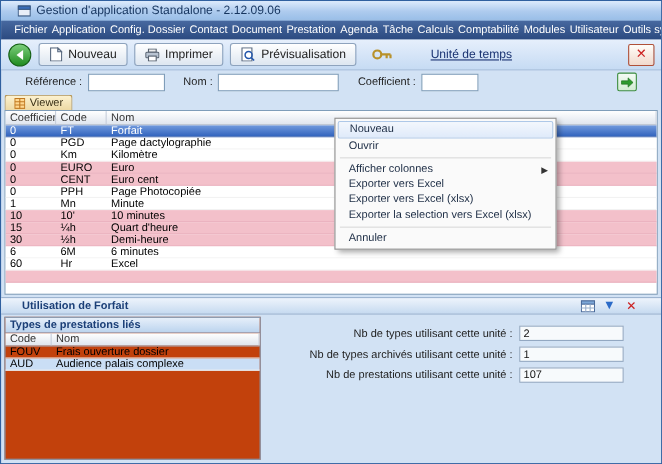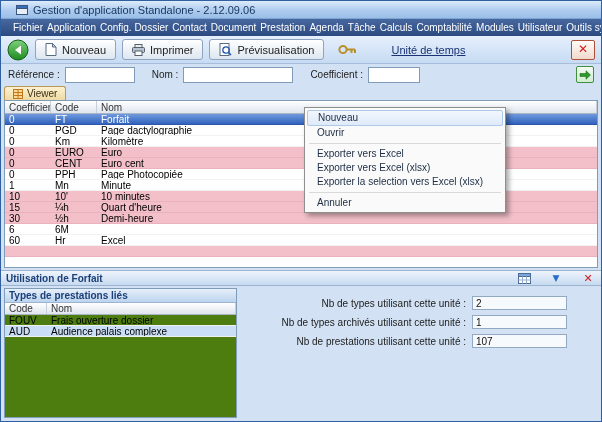--- a/index.html
+++ b/index.html
@@ -26,21 +26,21 @@
   .tb-btn { height:21px; display:inline-flex; align-items:center; gap:5px; padding:0 9px;
     background:linear-gradient(#ffffff,#dde6f0); border:1px solid #8ea3bd; border-radius:3px;
     font-family:inherit; font-size:11px; color:#222; cursor:pointer; }
   .key-wrap { margin-left:8px; display:inline-flex; align-items:center; cursor:pointer; }
   .unite-link { font-size:11px; color:#1a3372; text-decoration:underline; cursor:pointer;padding-left:28px; }
   .tb-spacer { flex:1; }
   .close-btn { width:24px; height:20px; background:linear-gradient(#fffdf8,#f1d9cd);
     border:1px solid #b05038; border-radius:2px; color:#cc2222; font-weight:bold; font-size:12px;
     line-height:17px; text-align:center; cursor:pointer; font-family:"DejaVu Sans",sans-serif; }
   
-  .filter-row { height:21px; display:flex; align-items:center; padding:0 7px; gap:5px; }
+  .filter-row { height:21px; display:flex; align-items:center; padding:0 22px; gap:5px; }
   .flabel { font-size:10px; color:#222; white-space:nowrap; }
   .finput { height:16px; border:1px solid #7f9db9; background:#fff; font-size:10px;
     padding:0 3px; font-family:inherit; }
   .fi-ref { width:70px; margin-right:12px; }
   .fi-nom { width:110px; margin-right:12px; }
   .fi-coef { width:52px; }
   .go-btn { margin-left:auto; width:18px; height:17px; border:1px solid #3f8f3f; border-radius:2px;
     background:linear-gradient(#f4fbf4,#d2ecd2); display:flex; align-items:center; justify-content:center;
     cursor:pointer; padding:0; }
   
@@ -66,31 +66,31 @@
     background:#fafafa; border:1px solid #8e8e8e; box-shadow:3px 3px 5px rgba(0,0,0,0.35);
     padding:2px; z-index:20; font-size:10px; color:#1c2c44; }
   .cm-item { position:relative; height:14px; line-height:14px; padding:0 20px 0 10px;
     white-space:nowrap; cursor:default; }
   .cm-item.hl { background:linear-gradient(#f3f7fd,#dfeafa); border:1px solid #aec8e8;
     border-radius:2px; height:16px; line-height:14px; }
   .cm-arrow { position:absolute; right:5px; top:1px; font-size:8px; color:#333;
     font-family:"DejaVu Sans",sans-serif; }
   .cm-sep { height:1px; background:#d9d9d9; margin:3px 2px; }
   
-  .usage-bar { height:16px; display:flex; align-items:center; gap:16px; padding:0 5px; margin-top:2px;
+  .usage-bar { height:16px; display:flex; align-items:center; gap:4px; padding:0 19px; margin-top:2px;
     background:linear-gradient(#eef4fc,#c6daf0); border-top:1px solid #9db4d0; border-bottom:1px solid #9db4d0; }
   .usage-title { font-size:10px; font-weight:bold; color:#1b3f77; white-space:nowrap; }
   .usage-spacer { flex:1; }
   .ub-icon { display:inline-flex; align-items:center; justify-content:center; cursor:pointer;
     width:16px; height:14px; background:transparent; border:none; padding:0; }
   .arrow-glyph { color:#2b6bc8; font-size:9px; font-family:"DejaVu Sans",sans-serif; }
   .x-glyph { color:#cc2222; font-weight:bold; font-size:11px; font-family:"DejaVu Sans",sans-serif; }
   
   .bottom { display:flex; align-items:flex-start; }
-  .left-panel { width:233px; height:130px; margin:2px 0 0 3px; background:#4d7c0f;
+  .left-panel { width:233px; height:130px; margin:2px 0 0 3px; background:#c2410c;
     border:1px solid #7f9db9; display:flex; flex-direction:column; }
   .panel-header { height:14px; line-height:13px; background:linear-gradient(#e6effa,#bcd4ee);
     font-size:10px; font-weight:bold; color:#1b3f77; padding:0 4px;
     border-bottom:1px solid #9db4d0; white-space:nowrap; overflow:hidden; }
   .panel-grid-header { display:flex; height:12px; background:linear-gradient(#ffffff,#dfe5ee);
     border-bottom:1px solid #aab4c4; }
   .phcell { font-size:10px; color:#333; padding:0 4px; border-right:1px solid #c6cedb;
     line-height:12px; cursor:pointer; }
   .pc0 { width:42px; } .pc1 { flex:1; }
   .p-row { display:flex; height:11px; line-height:11px; border-bottom:1px solid #f0f0f0; cursor:default; }
@@ -270,34 +270,36 @@
           <div class="cell c2">Quart d'heure</div>
         </div>
         <div class="grid-row pink">
           <div class="cell c0">30</div>
           <div class="cell c1">½h</div>
           <div class="cell c2">Demi-heure</div>
         </div>
         <div class="grid-row ">
           <div class="cell c0">6</div>
           <div class="cell c1">6M</div>
+          <div class="cell c2">6 minutes</div>
         </div>
         <div class="grid-row ">
           <div class="cell c0">60</div>
           <div class="cell c1">Hr</div>
           <div class="cell c2">Excel</div>
         </div>
         <div class="grid-row pink"></div>
       </div>
   </div>
 
   <div class="context-menu" id="context-menu">
       <div class="cm-item hl">Nouveau</div>
       <div class="cm-item">Ouvrir</div>
       <div class="cm-sep"></div>
+      <div class="cm-item">Afficher colonnes<span class="cm-arrow">▶</span></div>
       <div class="cm-item">Exporter vers Excel</div>
       <div class="cm-item">Exporter vers Excel (xlsx)</div>
       <div class="cm-item">Exporter la selection vers Excel (xlsx)</div>
       <div class="cm-sep"></div>
       <div class="cm-item">Annuler</div>
     </div>
 
   <div class="usage-bar">
     <span class="usage-title">Utilisation de  Forfait</span>
     <span class="usage-spacer"></span>

